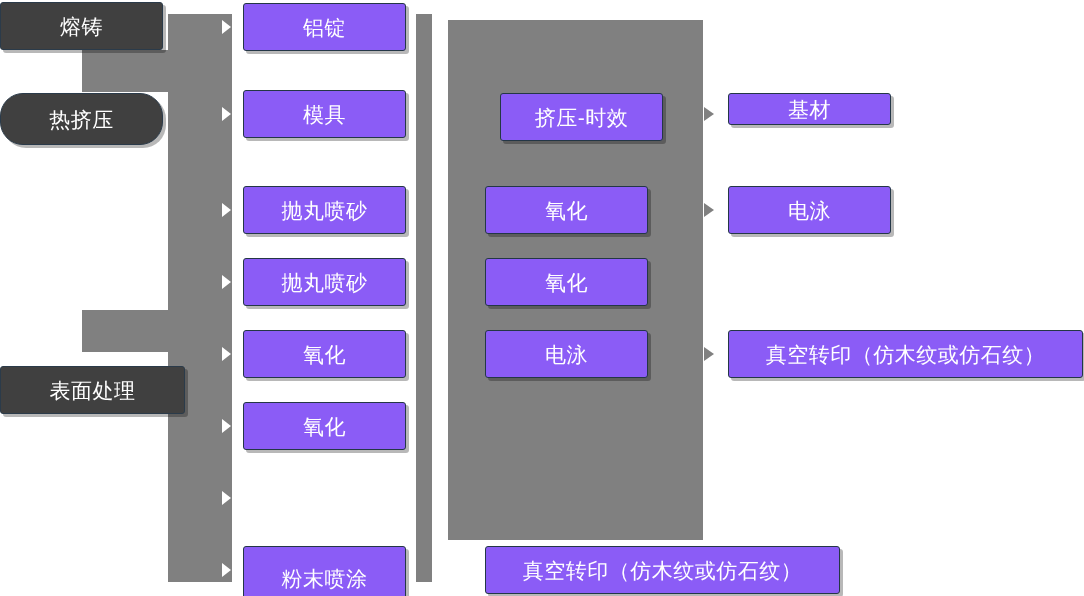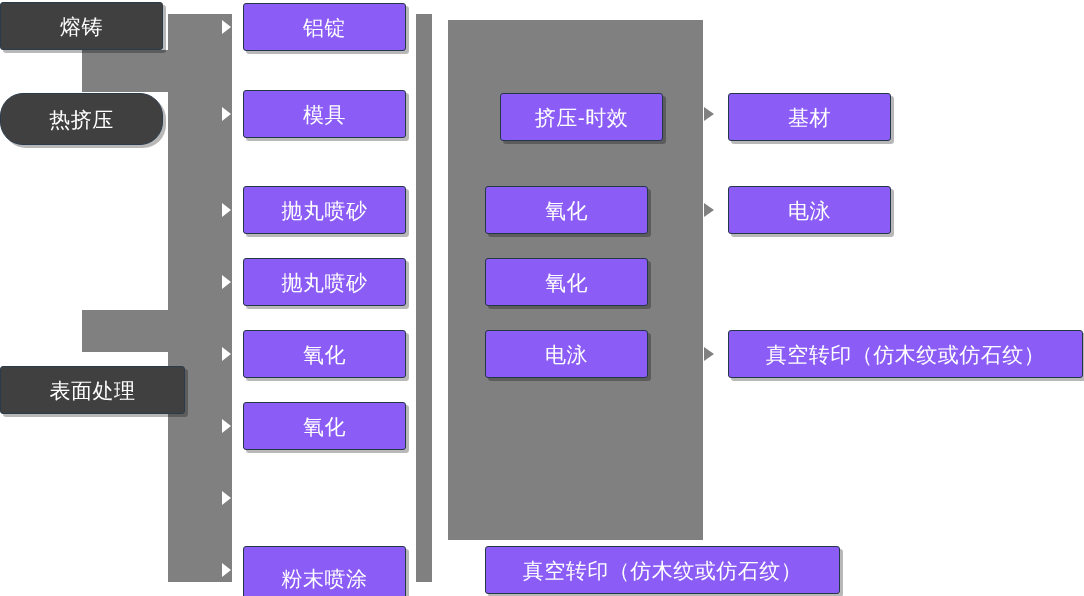--- a/index.html
+++ b/index.html
@@ -134,21 +134,21 @@
   <div class="box bright" style="left:485px;top:258px;width:163px;height:48px;">
     <span>氧化</span>
   </div>
   <div class="box bright" style="left:485px;top:330px;width:163px;height:48px;">
     <span>电泳</span>
   </div>
   <div class="box bright" style="left:485px;top:546px;width:355px;height:48px;">
     <span>真空转印（仿木纹或仿石纹）</span>
   </div>
 
-  <div class="box bright" style="left:728px;top:93px;width:163px;height:48px;">
+  <div class="box bright" style="left:728px;top:93px;width:163px;height:32px;">
     <span>基材</span>
   </div>
   <div class="box bright" style="left:728px;top:186px;width:163px;height:48px;">
     <span>电泳</span>
   </div>
   <div class="box bright" style="left:728px;top:330px;width:355px;height:48px;">
     <span>真空转印（仿木纹或仿石纹）</span>
   </div>
 
 </div>

